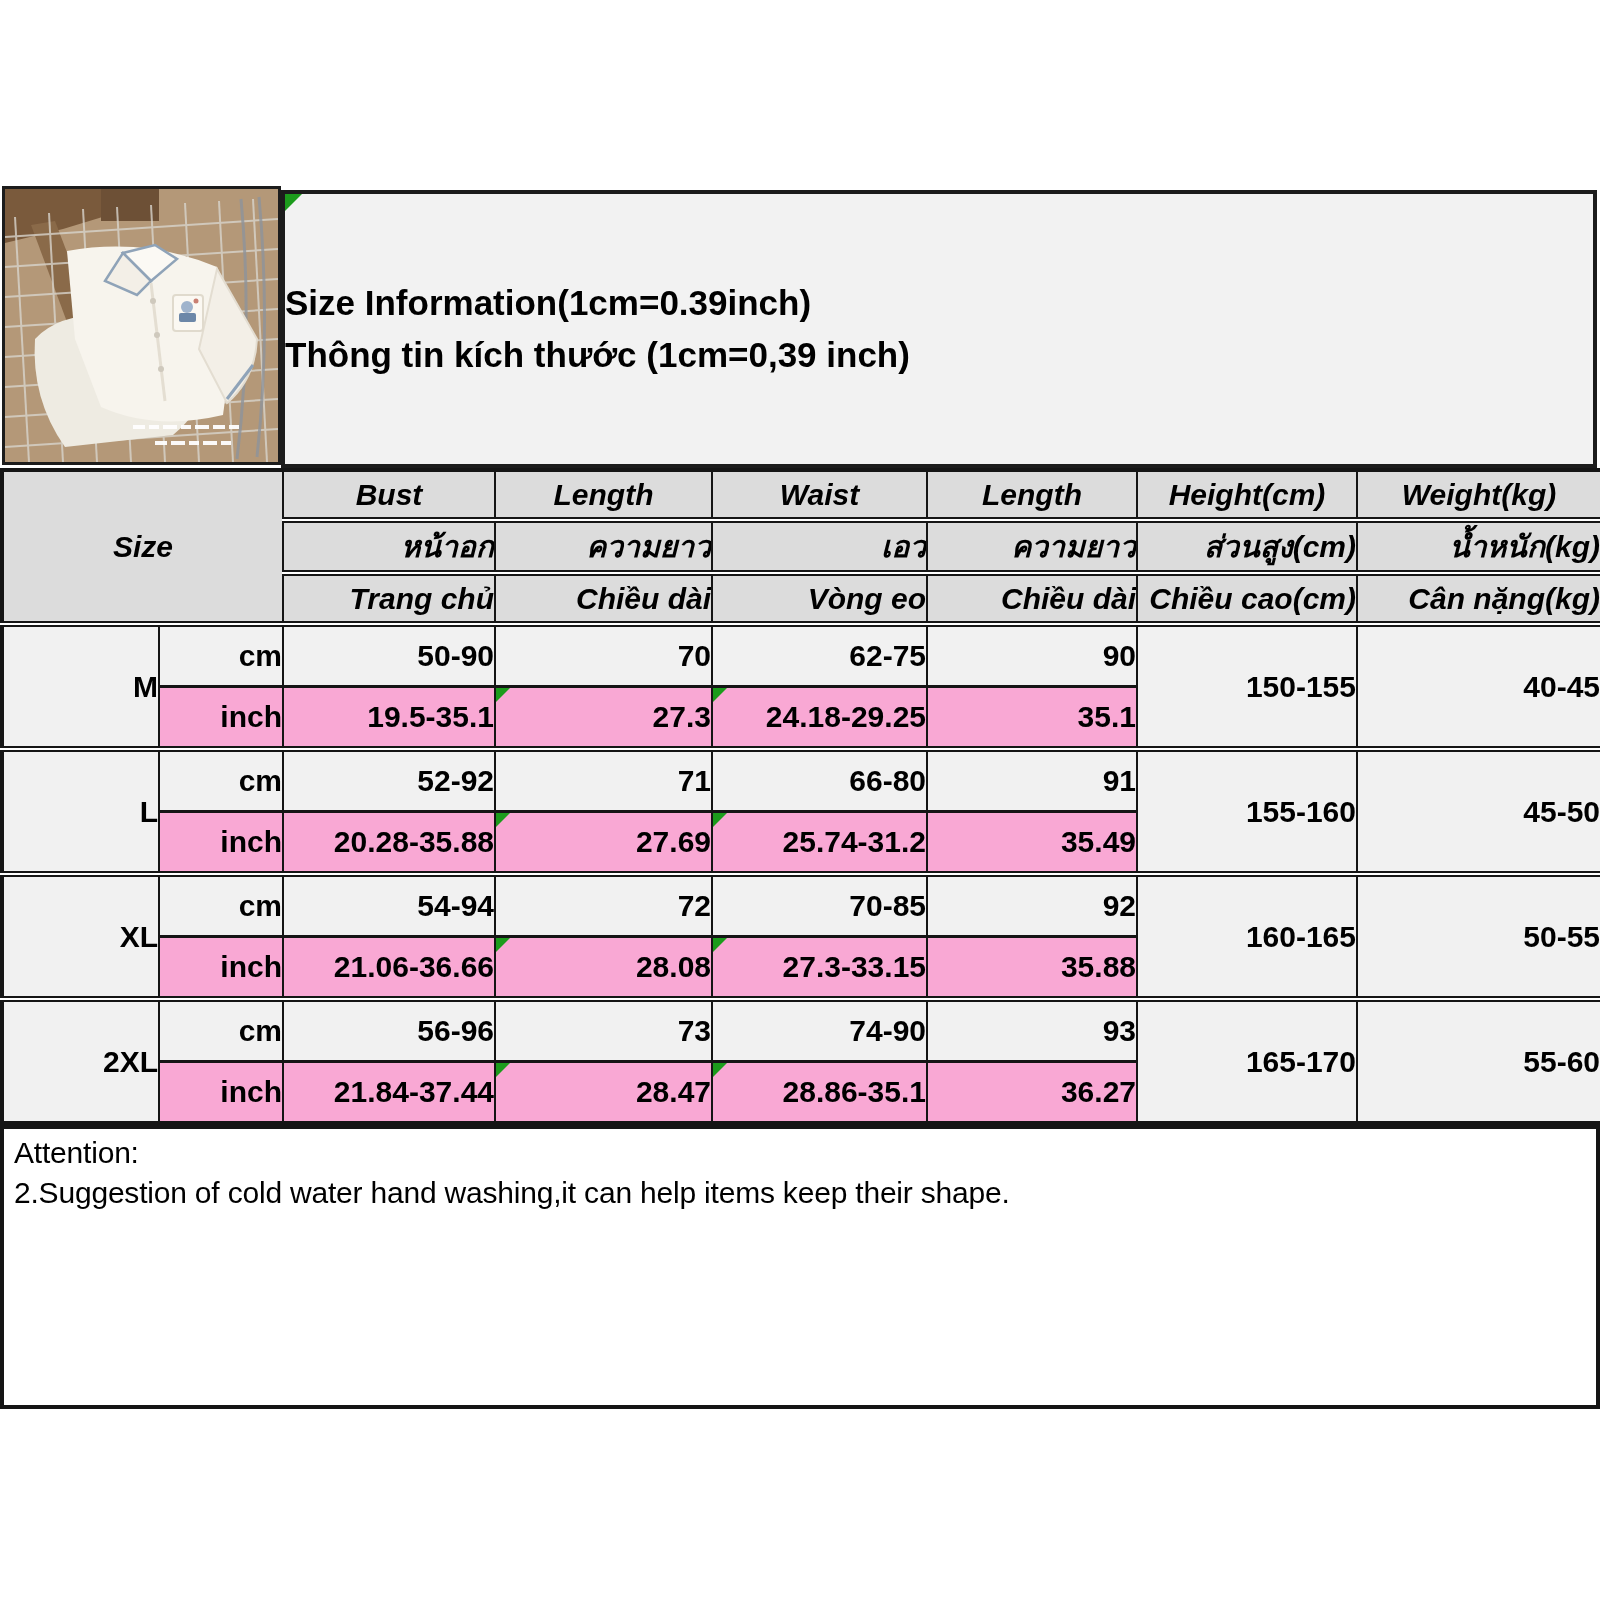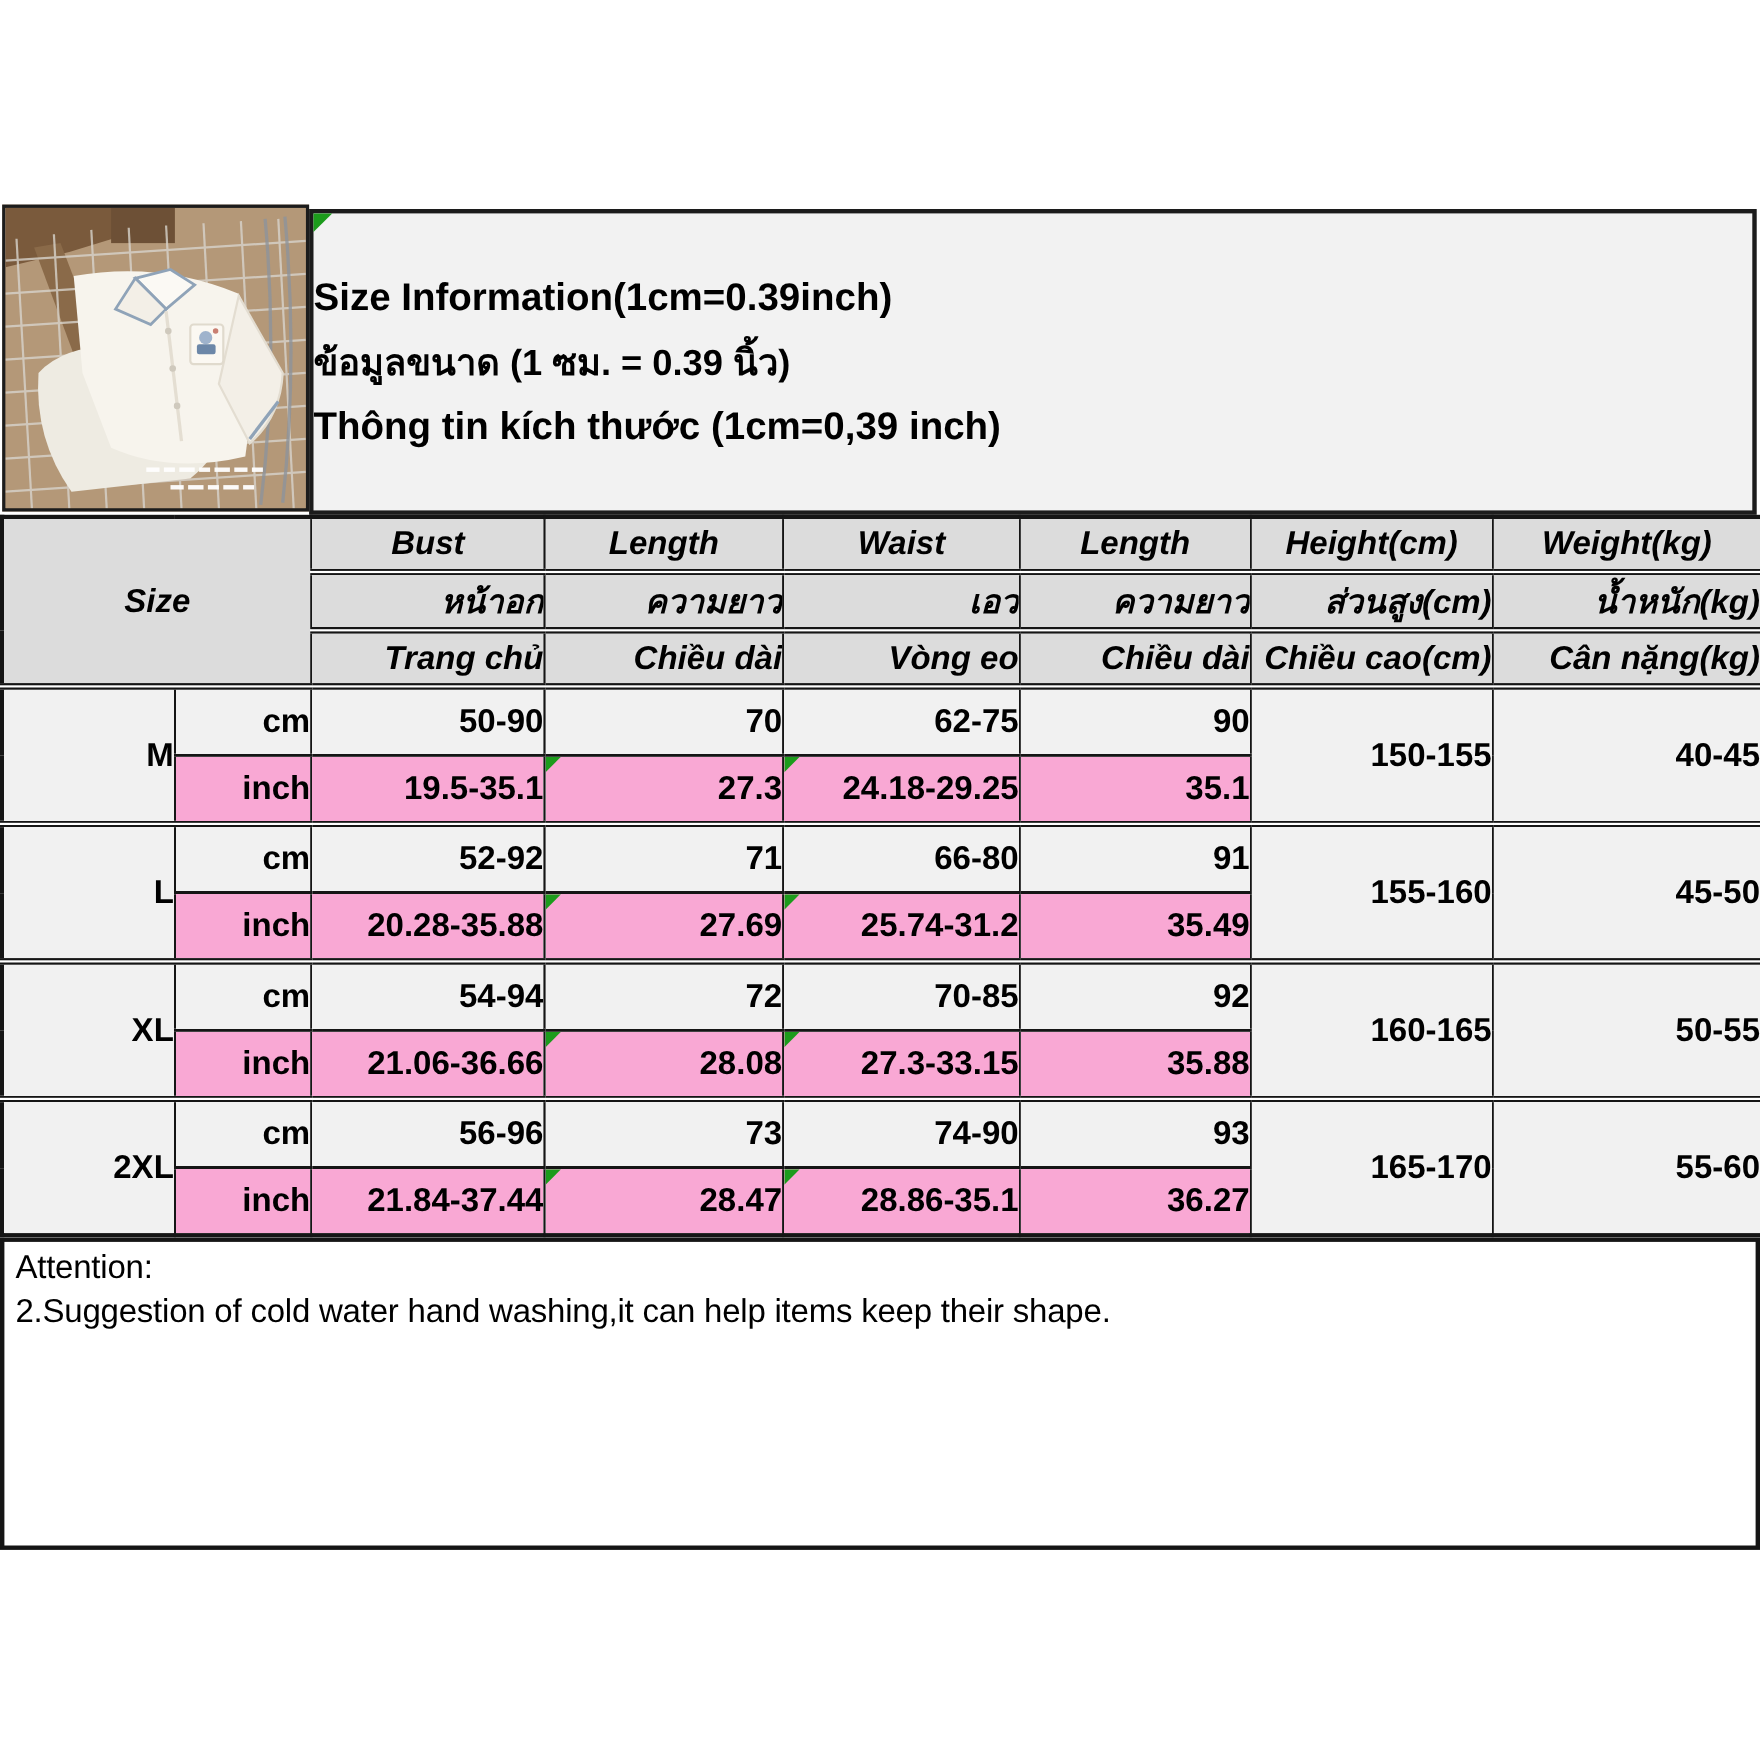--- a/index.html
+++ b/index.html
@@ -106,21 +106,20 @@
         <rect x="184" y="252" width="10" height="4"></rect>
           <rect x="198" y="252" width="14" height="4"></rect>
         <rect x="216" y="252" width="10" height="4"></rect>
       </g>
     </svg>
   </div>
 
   <div id="title-block">
     <span class="tri big"></span>
     <div class="t1">Size Information(1cm=0.39inch)</div>
-    <div class="t2">ข้อมูลขนาด (1 ซม. = 0.39 นิ้ว)</div>
     <div class="t3">Thông tin kích thước (1cm=0,39 inch)</div>
   </div>
 
   <div id="lower">
     <table class="size">
       <colgroup>
         <col style="width:157px">
           <col style="width:124px">
           <col style="width:212px">
         <col style="width:217px">

